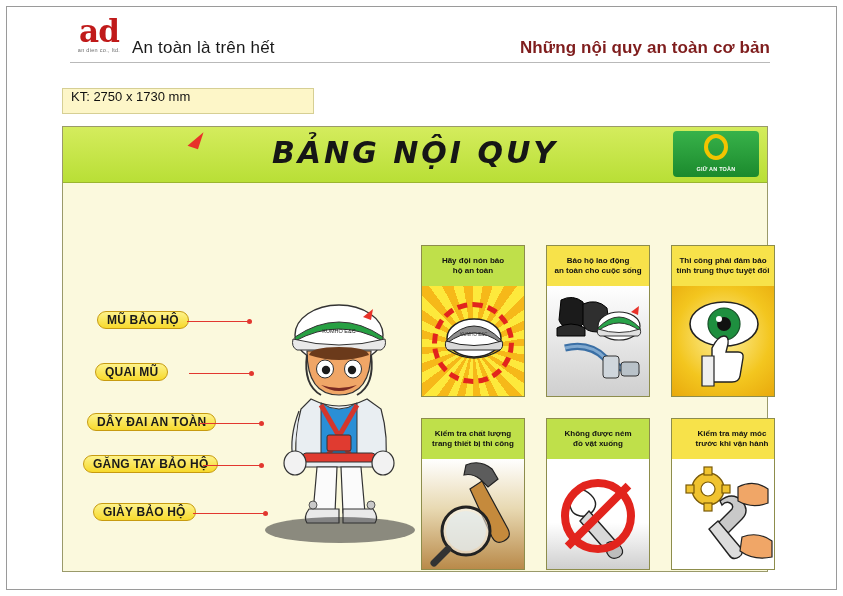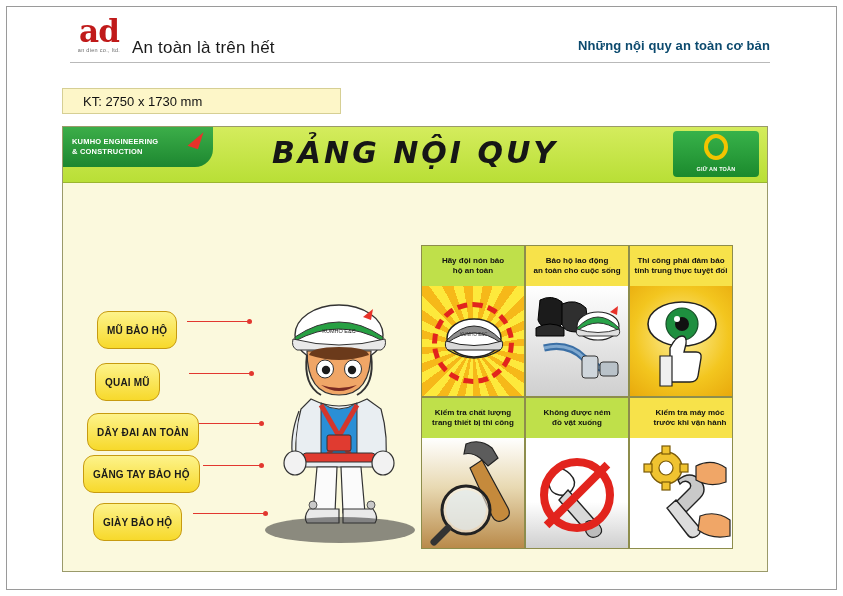--- a/index.html
+++ b/index.html
@@ -51,43 +51,43 @@
   .slogan {
     position: absolute;
     left: 62px; top: 22px;
     font-size: 17px;
     color: #1a1a1a;
     letter-spacing: .2px;
   }
   .header-right {
     position: absolute;
     right: 0; top: 22px;
-    font-size: 13px;
-    font-weight: bold;
-    color: #0c4a6e;
+    font-size: 17px;
+    font-weight: bold;
+    color: #7f1d1d;
     letter-spacing: .1px;
   }
   .header-rule {
     position: absolute;
     left: 70px; top: 62px;
     width: 700px;
     height: 1px;
     background: #b9b9b9;
   }
 
   
   .kt-bar {
     position: absolute;
     left: 62px; top: 88px;
-    width: 279px; height: 26px;
+    width: 252px; height: 26px;
     background: #fdf6c8;
     border: 1px solid #d6cf94;
     display: flex;
-    align-items: center;
-    padding-left: 20px;
+    align-items: flex-start;
+    padding-left: 8px;
     font-size: 13px;
     color: #111;
   }
 
   
   .poster {
     position: absolute;
     left: 62px; top: 126px;
     width: 706px; height: 446px;
     background: #fbf9dd;
@@ -165,25 +165,25 @@
     height: 389px;
   }
 
   
   .label-pill {
     position: absolute;
     background: #fce94f;
     background: linear-gradient(180deg,#fdf38b 0%,#f7d92b 100%);
     border: 1.2px solid #c79b10;
     border-radius: 11px;
-    height: 38px;
+    height: 18px;
     display: flex;
     align-items: center;
     justify-content: center;
-    font-size: 10px;
+    font-size: 12px;
     font-weight: bold;
     color: #1a1a1a;
     padding: 0 9px;
     white-space: nowrap;
     letter-spacing: .2px;
   }
   .leader {
     position: absolute;
     height: 1.4px;
     background: #e2372f;
@@ -205,21 +205,21 @@
   }
 
   
   .cards {
     position: absolute;
     left: 358px; top: 62px;
     width: 336px; height: 312px;
     display: grid;
     grid-template-columns: repeat(3, 104px);
     grid-template-rows: repeat(2, 152px);
-    gap: 0;
+    gap: 21px;
   }
   .card {
     position: relative;
     border: 1.2px solid #8d8d4c;
     background: #fff;
     overflow: hidden;
   }
   .card-head {
     height: 40px;
     display: flex;
@@ -303,24 +303,20 @@
   </div>
   <div class="header-rule"></div>
 
   <div class="kt-bar">
     <span>KT:  2750 x 1730 mm</span>
   </div>
 
   <div class="poster">
 
     <div class="poster-top">
-      <div class="kumho-tag">
-        <div>KUMHO ENGINEERING</div>
-        <div>&amp; CONSTRUCTION</div>
-      </div>
       <div class="kumho-swoosh"></div>
       <div class="poster-title">BẢNG NỘI QUY</div>
       <div class="badge">
         <div class="badge-o"></div>
         <div class="badge-text">GIỮ AN TOÀN</div>
       </div>
     </div>
 
     <div class="poster-body">
 

